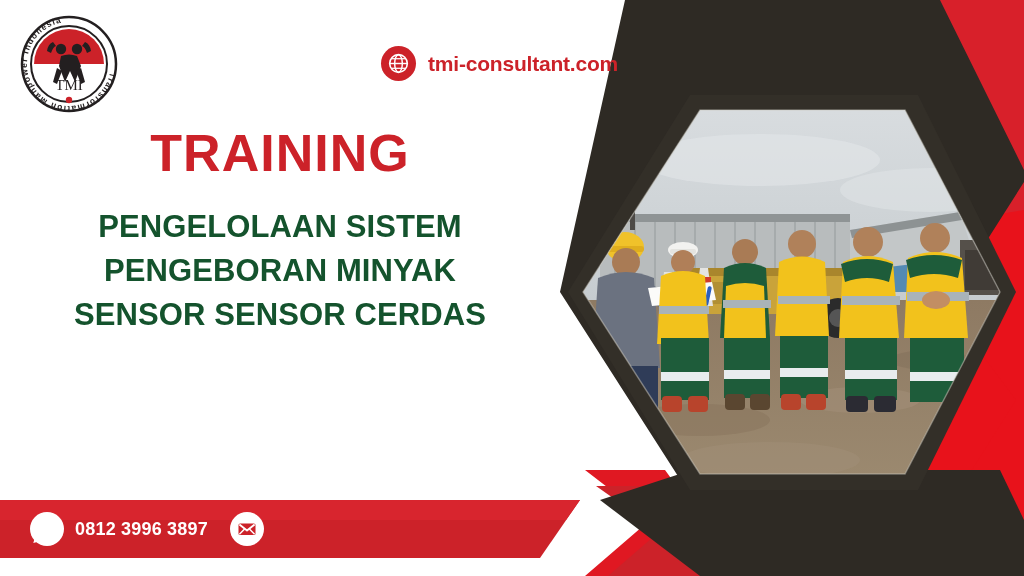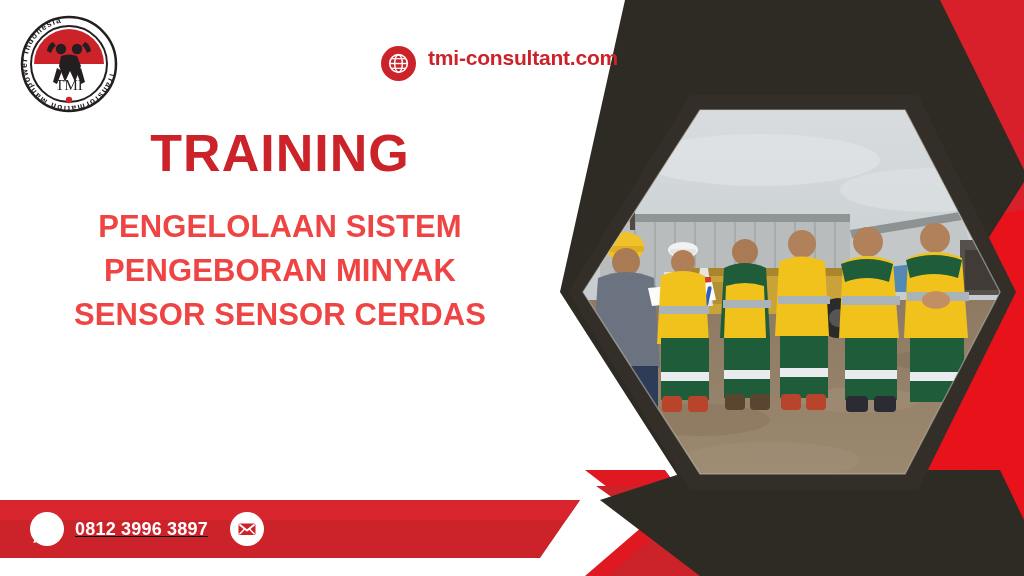--- a/index.html
+++ b/index.html
@@ -16,48 +16,48 @@
 
   
   .logo-wrap{
     position:absolute;left:17px;top:12px;width:104px;height:104px;
   }
   .logo-svg{display:block;width:104px;height:104px;}
 
   
   .web-row{
     position:absolute;left:381px;top:46px;
-    display:flex;align-items:flex-start;gap:12px;
+    display:flex;align-items:center;gap:12px;
   }
   .globe-badge{
     width:35px;height:35px;border-radius:50%;
     background:#CC2229;display:flex;align-items:center;justify-content:center;
     flex:0 0 auto;
   }
   .web-text{
     font-size:21px;font-weight:bold;color:#CC2229;
     letter-spacing:-0.2px;white-space:nowrap;
   }
 
   
   .headline{
     position:absolute;left:0px;top:118px;width:560px;text-align:center;
   }
   .training{
     font-size:52px;font-weight:bold;color:#CC2229;
     letter-spacing:1px;line-height:1.05;margin:8px 0 24px 0;
   }
   .subtitle{
-    font-size:31px;font-weight:bold;color:#ef4444;
+    font-size:31px;font-weight:bold;color:#14532d;
     line-height:1.42;margin:8px;letter-spacing:0.1px;
   }
   .subtitle div{white-space:nowrap;}
   .contact-row{
     position:absolute;left:30px;top:500px;height:58px;
-    display:flex;align-items:center;gap:22px;text-decoration:underline;
+    display:flex;align-items:center;gap:22px;
   }
   .contact-item{display:flex;align-items:center;gap:11px;}
   .c-badge{
     width:34px;height:34px;border-radius:50%;
     background:#ffffff;display:flex;align-items:center;justify-content:center;
     flex:0 0 auto;
   }
   .c-text{
     font-size:18px;font-weight:bold;color:#ffffff;white-space:nowrap;
     letter-spacing:0.2px;

